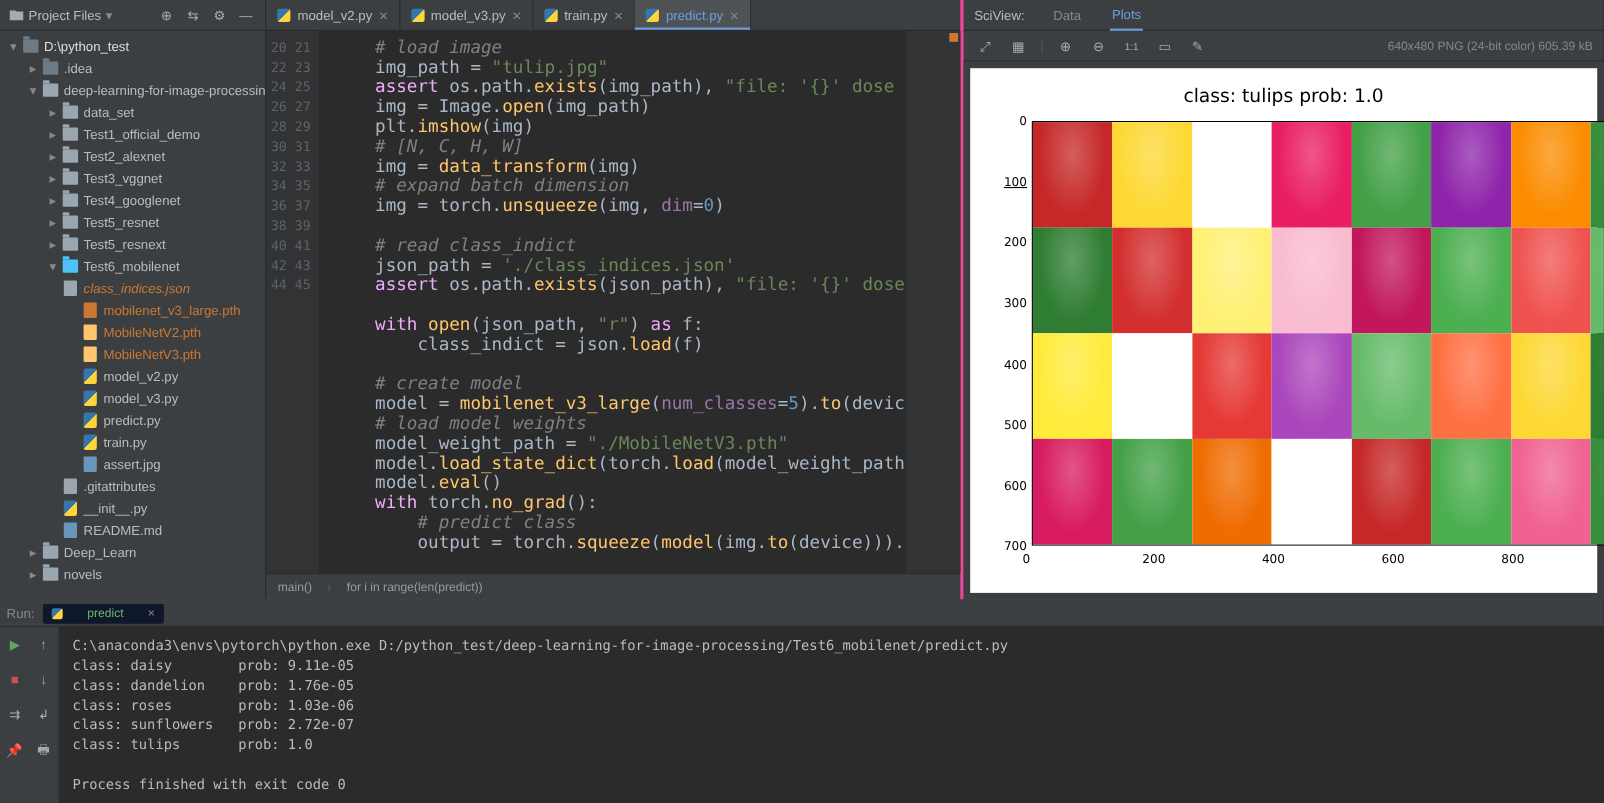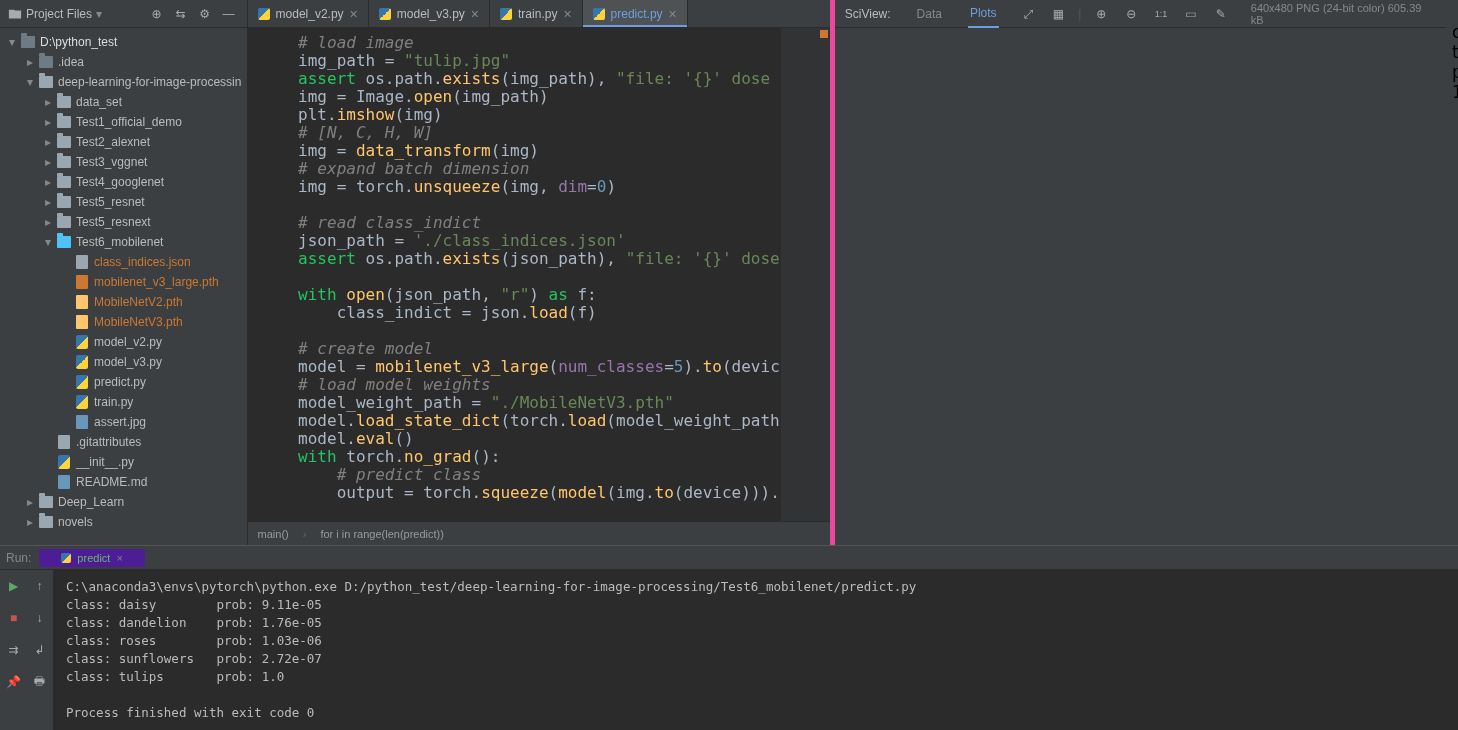--- a/index.html
+++ b/index.html
@@ -76,33 +76,33 @@
 .tab .py-ic { width: 12px; height: 12px; background: linear-gradient(135deg, #3776ab 50%, #ffd43b 50%); border-radius: 2px; }
 .tab .close { color: #888; font-size: 14px; }
 
 .editor-body { flex: 1; display: flex; background: #2b2b2b; overflow: hidden; position: relative; }
 .gutter { width: 48px; background: #313335; text-align: right; padding: 6px 8px 6px 0; color: #606366; font-family: Consolas, monospace; font-size: 12px; line-height: 18px; }
 .code {
   flex: 1; padding: 6px 0 6px 12px;
   font-family: Consolas, monospace; font-size: 16px; line-height: 18px;
   color: #a9b7c6; white-space: pre; overflow: hidden;
 }
-.code .kw { color: #22c55e; }
+.code .kw { color: #f0abfc; }
 .code .str { color: #6a8759; }
 .code .com { color: #808080; font-style: italic; }
 .code .fn { color: #ffc66d; }
 .code .id { color: #9876aa; }
 .code .num { color: #6897bb; }
 .minimap { width: 50px; background: #313335; border-left: 1px solid #2b2b2b; position: relative;}
 
 .breadcrumb { height: 24px; background: #3c3f41; border-top: 1px solid #2b2b2b; display: flex; align-items: center; padding: 0 10px; gap: 14px; color: #999; font-size: 11px;}
 .breadcrumb .sep { color: #666; }
 
 
-.sciview { width: 690px; background: #3c3f41; display: flex; flex-direction: row; border-left: 5px solid #ec4899; }
+.sciview { width: 690px; background: #3c3f41; display: flex; flex-direction: column; border-left: 3px solid #ec4899; }
 .sciview-tabs { height: 28px; display: flex; align-items: center; padding: 0 10px; gap: 24px; border-bottom: 1px solid #2b2b2b; }
 .sciview-tabs .stab { color: #888; cursor: pointer; padding: 6px 2px; }
 .sciview-tabs .stab.active { color: #6e9edf; border-bottom: 2px solid #6e9edf; }
 .plot-toolbar { height: 28px; display: flex; align-items: center; padding: 0 10px; gap: 10px; color: #aaa; border-bottom: 1px solid #2b2b2b;}
 .plot-toolbar .spacer { flex: 1; }
 .plot-toolbar .info { color: #888; font-size: 11px; }
 .plot-canvas { flex: 1; padding: 6px; background: #3c3f41; display:flex; }
 .plot-white { flex:1; background: #fff; position: relative; }
 
 .plot-title { position: absolute; top: 16px; left: 0; right: 0; text-align: center; color: #000; font-size: 17px; font-family: "DejaVu Sans", Arial; }
@@ -110,21 +110,21 @@
   position: absolute; top: 48px; left: 56px; width: 582px; height: 386px;
   border: 1px solid #000;
 }
 .tulip-bg { width: 100%; height: 100%; display: flex; flex-wrap: wrap; overflow:hidden; }
 .tulip-bg .cell { width: 12.5%; height: 25%; }
 .plot-axis { position: absolute; color: #000; font-size: 11px; font-family: "DejaVu Sans", Arial; }
 
 
 .run-panel { flex: 1; background: #2b2b2b; display: flex; flex-direction: column; border-top: 1px solid #555;}
 .run-header { height: 24px; background: #3c3f41; border-bottom: 1px solid #2b2b2b; display: flex; align-items: center; padding: 0 6px; gap: 8px; }
-.run-header .rtab { display: flex; align-items: center; gap: 6px; background: #4c1d95; padding: 3px 22px; border-radius: 2px; color: #6eb56e; font-size: 11px;}
+.run-header .rtab { display: flex; align-items: center; gap: 22px; background: #0f172a; padding: 3px 8px; border-radius: 2px; color: #6eb56e; font-size: 11px;}
 .run-body { flex: 1; display: flex; }
 .run-gutter { width: 54px; background: #3c3f41; display: flex; flex-direction: column; align-items: center; padding-top: 6px; gap: 10px; border-right: 1px solid #2b2b2b;}
 .run-console {
   flex: 1; padding: 8px 12px;
   font-family: Consolas, monospace; font-size: 12.5px; line-height: 18px;
   color: #bbbbbb; white-space: pre;
 }
 svg.s { width: 14px; height: 14px; }
 </style>
 </head>
@@ -219,21 +219,21 @@
           </span>
           <span class="lbl">Test5_resnext</span>
         </div>
         <div class="tree-row" style="padding-left: 42px;">
           <span class="chev">▾</span>
           <span class="ic">
             <span class="folder-ic cyan"></span>
           </span>
           <span class="lbl">Test6_mobilenet</span>
         </div>
-        <div class="tree-row" style="padding-left: 60px;">
+        <div class="tree-row" style="padding-left: 42px; font-style: italic;">
           <span class="chev hidden"></span>
           <span class="ic">
             <span class="file-ic json"></span>
           </span>
           <span class="lbl hl">class_indices.json</span>
         </div>
         <div class="tree-row" style="padding-left: 60px;">
           <span class="chev hidden"></span>
           <span class="ic">
             <span class="file-ic pth-orange"></span>
@@ -344,20 +344,47 @@
           <span>train.py</span>
           <span class="close">×</span>
         </div>
         <div class="tab active">
           <span class="py-ic"></span>
           <span>predict.py</span>
           <span class="close">×</span>
         </div>
       </div>
     <div class="editor-body">
+      <div class="gutter" id="gutter">20
+21
+22
+23
+24
+25
+26
+27
+28
+29
+30
+31
+32
+33
+34
+35
+36
+37
+38
+39
+40
+41
+42
+43
+44
+45
+</div>
       <div class="code" id="code"><div><span class="com">    # load image</span></div><div><span>    img_path = </span><span class="str">"tulip.jpg"</span></div><div><span>    </span><span class="kw">assert </span><span>os.path.</span><span class="fn">exists</span><span>(img_path), </span><span class="str">"file: '{}' dose</span></div><div><span>    img = Image.</span><span class="fn">open</span><span>(img_path)</span></div><div><span>    plt.</span><span class="fn">imshow</span><span>(img)</span></div><div><span class="com">    # [N, C, H, W]</span></div><div><span>    img = </span><span class="fn">data_transform</span><span>(img)</span></div><div><span class="com">    # expand batch dimension</span></div><div><span>    img = torch.</span><span class="fn">unsqueeze</span><span>(img, </span><span class="id">dim</span><span>=</span><span class="num">0</span><span>)</span></div><div>&nbsp;</div><div><span class="com">    # read class_indict</span></div><div><span>    json_path = </span><span class="str">'./class_indices.json'</span></div><div><span>    </span><span class="kw">assert </span><span>os.path.</span><span class="fn">exists</span><span>(json_path), </span><span class="str">"file: '{}' dose</span></div><div>&nbsp;</div><div><span>    </span><span class="kw">with </span><span class="fn">open</span><span>(json_path, </span><span class="str">"r"</span><span>) </span><span class="kw">as </span><span>f:</span></div><div><span>        class_indict = json.</span><span class="fn">load</span><span>(f)</span></div><div>&nbsp;</div><div><span class="com">    # create model</span></div><div><span>    model = </span><span class="fn">mobilenet_v3_large</span><span>(</span><span class="id">num_classes</span><span>=</span><span class="num">5</span><span>).</span><span class="fn">to</span><span>(devic</span></div><div><span class="com">    # load model weights</span></div><div><span>    model_weight_path = </span><span class="str">"./MobileNetV3.pth"</span></div><div><span>    model.</span><span class="fn">load_state_dict</span><span>(torch.</span><span class="fn">load</span><span>(model_weight_path</span></div><div><span>    model.</span><span class="fn">eval</span><span>()</span></div><div><span>    </span><span class="kw">with </span><span>torch.</span><span class="fn">no_grad</span><span>():</span></div><div><span class="com">        # predict class</span></div><div><span>        output = torch.</span><span class="fn">squeeze</span><span>(</span><span class="fn">model</span><span>(img.</span><span class="fn">to</span><span>(device))).</span></div></div>
       <div class="minimap">
         <div style="position:absolute;top:2px;right:2px;width:8px;height:8px;background:#cc7832;"></div>
       </div>
     </div>
     <div class="breadcrumb">
       <span>main()</span>
       <span class="sep">›</span>
       <span>for i in range(len(predict))</span>
     </div>

